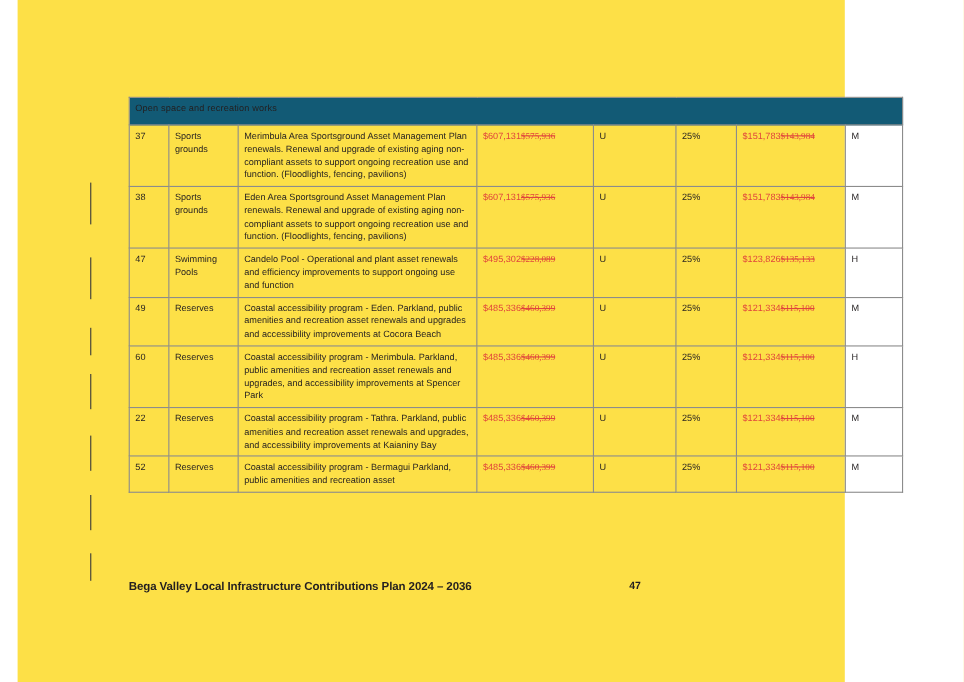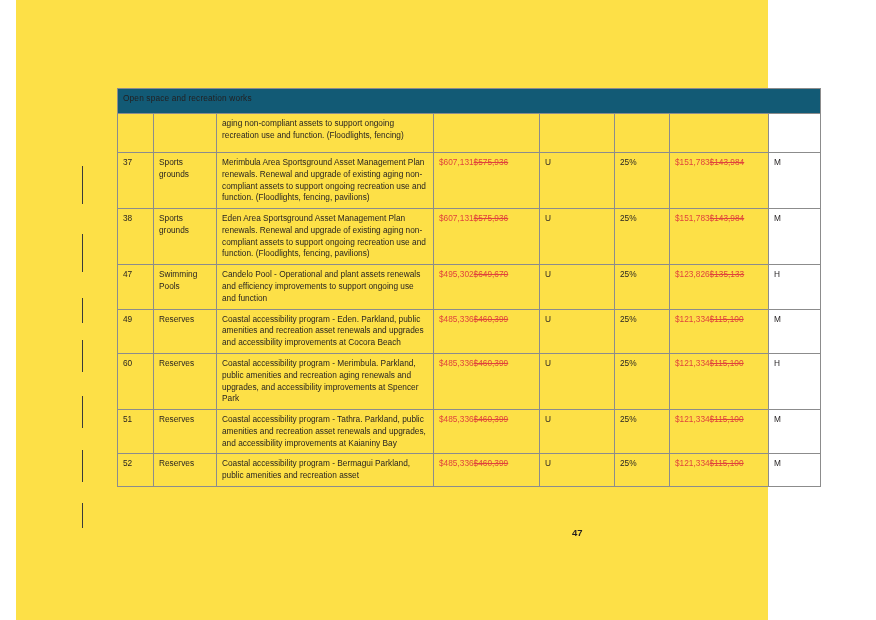--- a/index.html
+++ b/index.html
@@ -90,20 +90,21 @@
     color: #e0443c;
     white-space: nowrap;
     font-size: 8.3px;
   }
   .rev .ins {
     text-decoration-color: #e0443c;
   }
   .rev .del {
     text-decoration: line-through;
     text-decoration-color: #e0443c;
+    font-family: Liberation Serif, serif;
   }
 
   .row-37 td, .row-38 td, .row-47 td, .row-49 td,
   .row-50 td, .row-51 td, .row-52 td { }
 
   
   .cont-row td { height: 30px; }
 
   
   .footer {
@@ -159,30 +160,20 @@
         <col class="c-contr">
         <col class="c-pri">
     </colgroup>
     <thead>
       <tr>
         <th class="banner-cell" colspan="8">Open space and recreation works</th>
       </tr>
     </thead>
     <tbody id="table-body">
 
-    <tr class="cont-row">
-          <td></td>
-          <td></td>
-          <td>aging non-compliant assets to support ongoing recreation use and function. (Floodlights, fencing)</td>
-          <td></td>
-          <td></td>
-          <td></td>
-          <td></td>
-          <td></td>
-        </tr>
         <tr class="row-37">
           <td>37</td>
           <td>Sports grounds</td>
           <td>Merimbula Area Sportsground Asset Management Plan renewals. Renewal and upgrade of existing aging non-compliant assets to support ongoing recreation use and function. (Floodlights, fencing, pavilions)</td>
           <td><span class="rev"><span class="ins">$607,131</span><span class="del">$575,936</span></span></td>
           <td>U</td>
           <td>25%</td>
           <td><span class="rev"><span class="ins">$151,783</span><span class="del">$143,984</span></span></td>
           <td>M</td>
         </tr>
@@ -192,49 +183,49 @@
           <td>Eden Area Sportsground Asset Management Plan renewals. Renewal and upgrade of existing aging non-compliant assets to support ongoing recreation use and function. (Floodlights, fencing, pavilions)</td>
           <td><span class="rev"><span class="ins">$607,131</span><span class="del">$575,936</span></span></td>
           <td>U</td>
           <td>25%</td>
           <td><span class="rev"><span class="ins">$151,783</span><span class="del">$143,984</span></span></td>
           <td>M</td>
         </tr>
         <tr class="row-47">
           <td>47</td>
           <td>Swimming Pools</td>
-          <td>Candelo Pool - Operational and plant assets renewals and efficiency improvements to support ongoing use and function</td>
-          <td><span class="rev"><span class="ins">$495,302</span><span class="del">$649,670</span></span></td>
+          <td>Candelo Pool - Operational and plant asset renewals and efficiency improvements to support ongoing use and function</td>
+          <td><span class="rev"><span class="ins">$495,302</span><span class="del">$228,089</span></span></td>
           <td>U</td>
           <td>25%</td>
           <td><span class="rev"><span class="ins">$123,826</span><span class="del">$135,133</span></span></td>
           <td>H</td>
         </tr>
         <tr class="row-49">
           <td>49</td>
           <td>Reserves</td>
           <td>Coastal accessibility program - Eden. Parkland, public amenities and recreation asset renewals and upgrades and accessibility improvements at Cocora Beach</td>
           <td><span class="rev"><span class="ins">$485,336</span><span class="del">$460,399</span></span></td>
           <td>U</td>
           <td>25%</td>
           <td><span class="rev"><span class="ins">$121,334</span><span class="del">$115,100</span></span></td>
           <td>M</td>
         </tr>
         <tr class="row-50">
           <td>60</td>
           <td>Reserves</td>
-          <td>Coastal accessibility program - Merimbula. Parkland, public amenities and recreation aging renewals and upgrades, and accessibility improvements at Spencer Park</td>
+          <td>Coastal accessibility program - Merimbula. Parkland, public amenities and recreation asset renewals and upgrades, and accessibility improvements at Spencer Park</td>
           <td><span class="rev"><span class="ins">$485,336</span><span class="del">$460,399</span></span></td>
           <td>U</td>
           <td>25%</td>
           <td><span class="rev"><span class="ins">$121,334</span><span class="del">$115,100</span></span></td>
           <td>H</td>
         </tr>
         <tr class="row-51">
-          <td>51</td>
+          <td>22</td>
           <td>Reserves</td>
           <td>Coastal accessibility program - Tathra. Parkland, public amenities and recreation asset renewals and upgrades, and accessibility improvements at Kaianiny Bay</td>
           <td><span class="rev"><span class="ins">$485,336</span><span class="del">$460,399</span></span></td>
           <td>U</td>
           <td>25%</td>
           <td><span class="rev"><span class="ins">$121,334</span><span class="del">$115,100</span></span></td>
           <td>M</td>
         </tr>
         <tr class="row-52">
           <td>52</td>
@@ -243,16 +234,17 @@
           <td><span class="rev"><span class="ins">$485,336</span><span class="del">$460,399</span></span></td>
           <td>U</td>
           <td>25%</td>
           <td><span class="rev"><span class="ins">$121,334</span><span class="del">$115,100</span></span></td>
           <td>M</td>
         </tr>
       </tbody>
   </table>
 
   <div class="footer">
+    <div class="footer-title">Bega Valley Local Infrastructure Contributions Plan 2024 – 2036</div>
     <div class="footer-page">47</div>
   </div>
 
 </div>
 
 </body></html>

